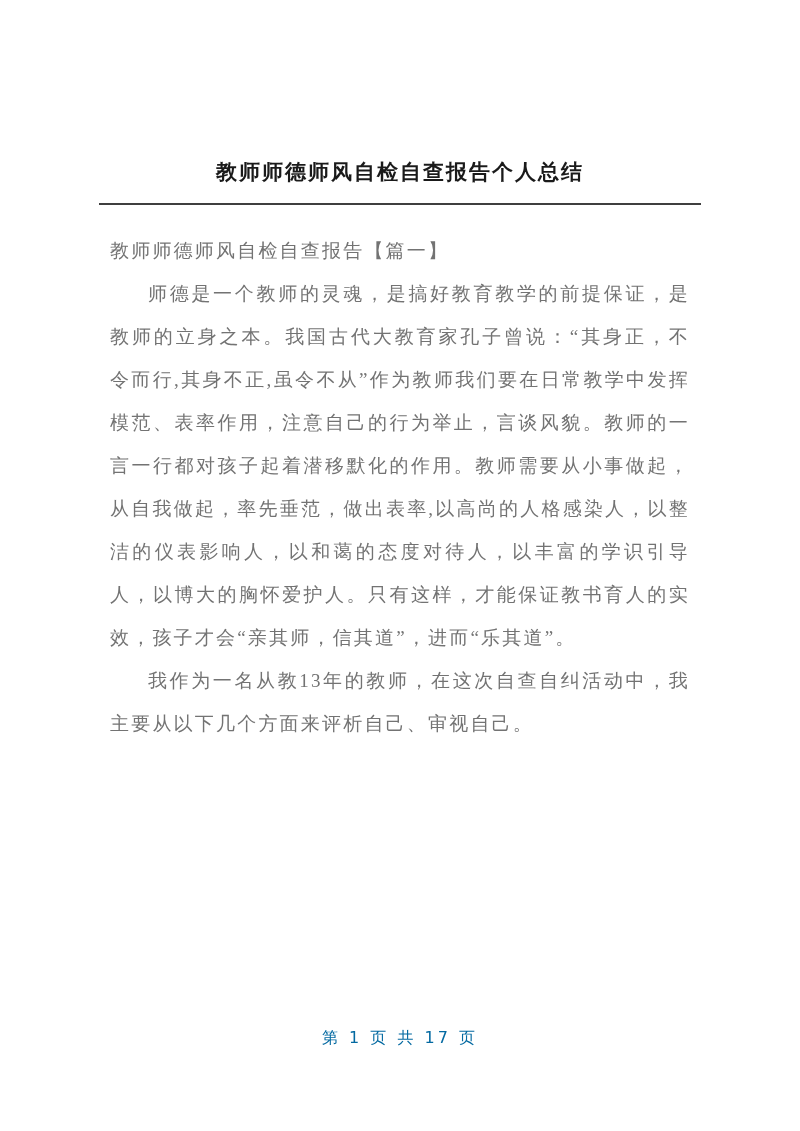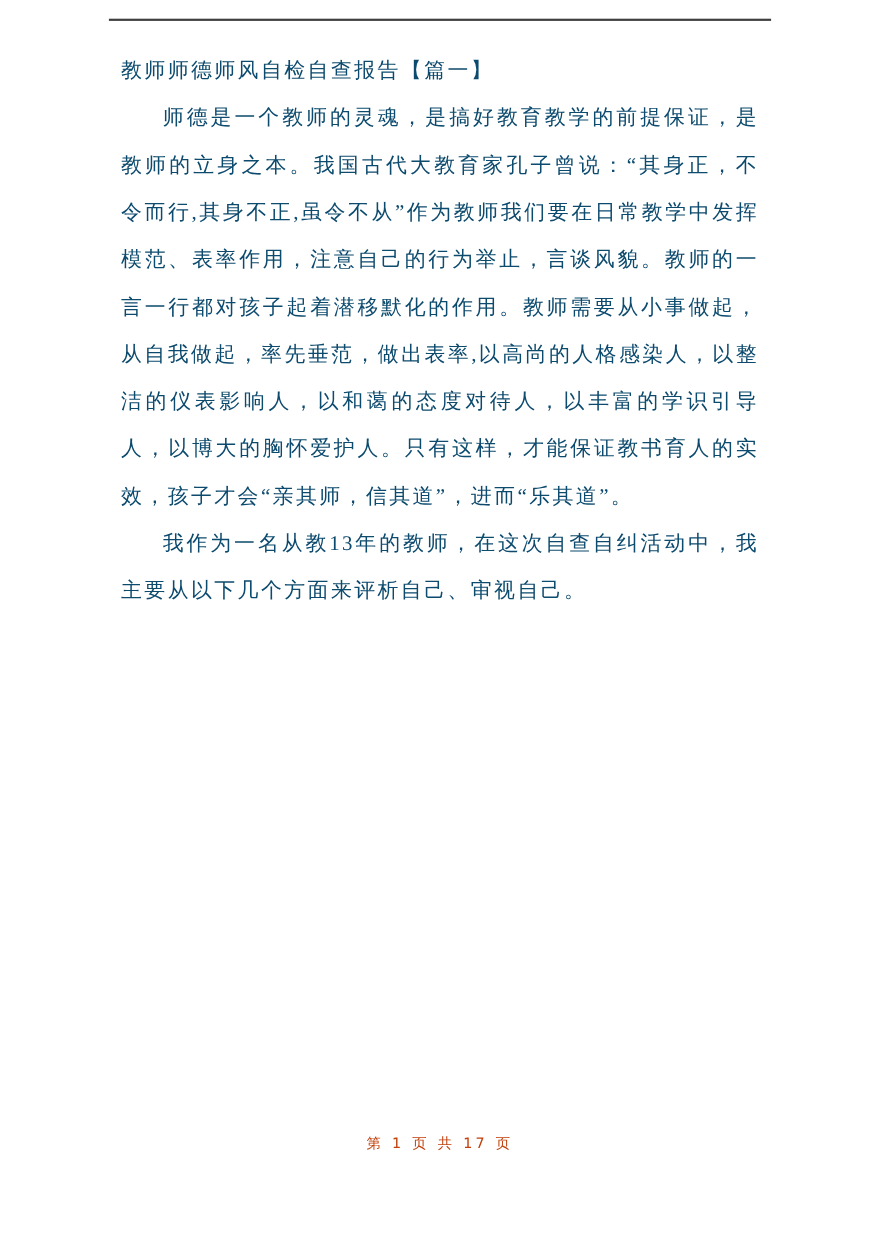--- a/index.html
+++ b/index.html
@@ -31,47 +31,48 @@
     height: 2px;
     background: #3f3f3f;
     margin: 17px auto 0 auto;
   }
   .content {
     padding: 24px 110px 0 110px;
     font-size: 19px;
     line-height: 43px;
     letter-spacing: 2.2px;
     text-align: justify;
-    color: #0c4a6e;
+    color: #737373;
   }
   .section-heading {
     margin: 0;
     text-indent: 0;
   }
   .para {
     margin: 0;
     text-indent: 2em;
   }
   .page-footer {
     position: absolute;
     left: 0;
     bottom: 82px;
     width: 100%;
     text-align: center;
-    font-size: 13px;
+    font-size: 16px;
     letter-spacing: 3px;
-    color: #c2410c;
+    color: #0369a1;
     font-family: "DejaVu Sans", "Liberation Sans", sans-serif;
   }
 </style>
 </head>
 <body>
 
 <div class="page">
 
+  <h1 class="doc-title">教师师德师风自检自查报告个人总结</h1>
 
   <div class="title-divider"></div>
 
   <div class="content">
     <p class="section-heading">教师师德师风自检自查报告【篇一】</p>
 
     <p class="para">师德是一个教师的灵魂，是搞好教育教学的前提保证，是教师的立身之本。我国古代大教育家孔子曾说：“其身正，不令而行,其身不正,虽令不从”作为教师我们要在日常教学中发挥模范、表率作用，注意自己的行为举止，言谈风貌。教师的一言一行都对孩子起着潜移默化的作用。教师需要从小事做起，从自我做起，率先垂范，做出表率,以高尚的人格感染人，以整洁的仪表影响人，以和蔼的态度对待人，以丰富的学识引导人，以博大的胸怀爱护人。只有这样，才能保证教书育人的实效，孩子才会“亲其师，信其道”，进而“乐其道”。</p>
 
 
     <p class="para">我作为一名从教13年的教师，在这次自查自纠活动中，我主要从以下几个方面来评析自己、审视自己。</p>

